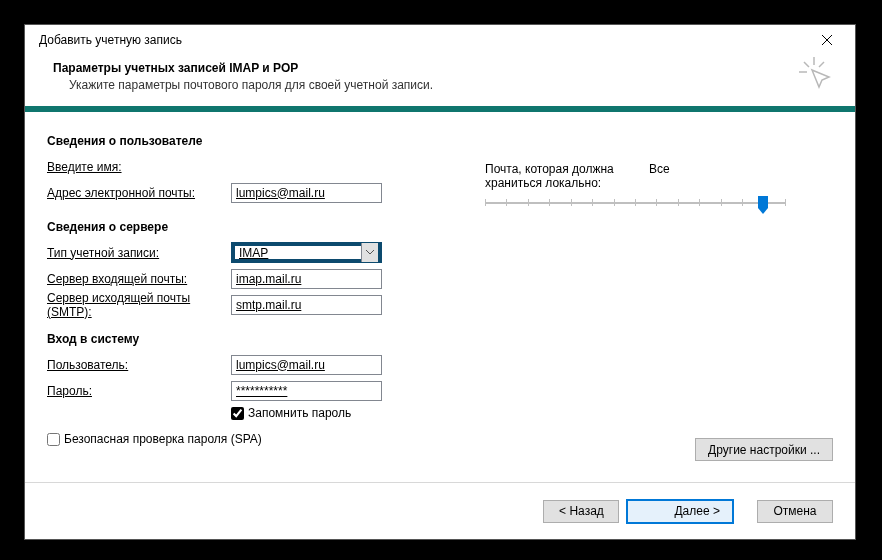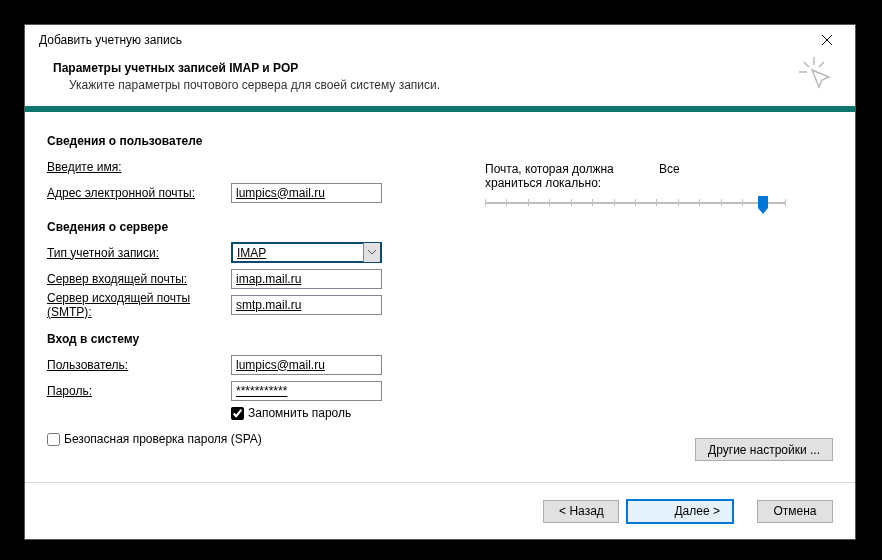--- a/index.html
+++ b/index.html
@@ -14,33 +14,33 @@
     .header .h-sub { font-size:12px; padding-left:16px; color:#333; }
     .header .h-icon { position:absolute; right:20px; top:0; }
     .body { padding:22px 22px 10px 22px; display:flex;gap:12px; }
     .col-left { width:400px; }
     .section-title { font-weight:bold; font-size:12px; margin-bottom:8px; }
     .row { display:flex; align-items:center; margin-bottom:5px; height:21px;text-decoration:underline; }
     .row .label { width:184px; font-size:12px; }
     .row .u { text-decoration:underline; }
     .row input[type=text], .row input[type=password] { width:151px; height:20px; border:1px solid #828790; padding:0 4px; font-family:inherit; font-size:12px; background:#fff; }
     .row input.focused { outline:none; }
-    .row .select { width:151px; height:21px; border:2px solid #0c4a6e; display:flex; align-items:center; }
+    .row .select { width:151px; height:21px; border:4px solid #0c4a6e; display:flex; align-items:center; }
     .row .select .sel-text { flex:1; padding:0 4px; font-size:12px; }
     .row .select .sel-btn { width:17px; height:19px; border-left:1px solid #828790; background:#e1e1e1; display:flex; align-items:center; justify-content:center; }
     .spacer-v { height:12px; }
     .checkrow { display:flex; align-items:center; margin-top:4px; }
     .checkrow .pad { width:184px; }
     .checkrow input[type=checkbox] { width:13px; height:13px; margin-right:4px; accent-color:#000; }
     .checkrow2 { display:flex; align-items:flex-end; margin-top:12px; }
     .checkrow2 input[type=checkbox] { width:13px; height:13px; margin-right:4px; }
     .col-right { flex:1; padding-left:26px; padding-top:28px; }
     .slider-label { display:flex; font-size:12px; line-height:14px; margin-bottom:8px; }
     .slider-label .sl-main { width:160px; }
-    .slider-label .sl-val { margin-left:14px; }
+    .slider-label .sl-val { margin-left:4px; }
     .slider-track { position:relative; height:24px; width:300px; }
     .slider-track .rail { position:absolute; left:0; right:0; top:4px; height:2px; background:#bfbfbf; }
     .slider-track .tick { position:absolute; top:1px; width:1px; height:7px; background:#bfbfbf; }
     .slider-track .thumb { position:absolute; top:-2px; width:10px; height:18px; }
     .more-settings { position:absolute; right:22px; bottom:78px; }
     .btn { height:23px; min-width:76px; border:1px solid #adadad; background:#e1e1e1; font-family:inherit; font-size:12px; padding:0 12px; cursor:pointer; }
     .btn.wide { min-width:130px; }
     .footer-sep { position:absolute; left:0; right:0; bottom:56px; height:1px; background:#d8d8d8; }
     .footer { position:absolute; left:0; right:0; bottom:0; height:56px; display:flex; align-items:center; justify-content:flex-end; padding:0 22px; gap:8px; }
     .btn.default { border:1px solid #0078d7; outline:1px solid #0078d7; background:#e5f1fb;padding-left:46px; }
@@ -54,21 +54,21 @@
     <div class="close">
       <svg viewBox="0 0 10 10">
           <line x1="0" y1="0" x2="10" y2="10" stroke="#000" stroke-width="1"></line>
           <line x1="10" y1="0" x2="0" y2="10" stroke="#000" stroke-width="1"></line>
         </svg>
     </div>
   </div>
 
   <div class="header">
     <div class="h-title">Параметры учетных записей IMAP и POP</div>
-    <div class="h-sub">Укажите параметры почтового сервера для своей систему записи.</div>
+    <div class="h-sub">Укажите параметры почтового пароля для своей учетной записи.</div>
     <div class="h-icon">
       <svg width="38" height="38" viewBox="0 0 38 38">
         <g stroke="#b8b8b8" stroke-width="1.5" fill="none">
           <line x1="17" y1="2" x2="17" y2="10"></line>
           <line x1="2" y1="17" x2="10" y2="17"></line>
           <line x1="7" y1="7" x2="12" y2="12"></line>
           <line x1="27" y1="7" x2="22" y2="12"></line>
           <path d="M15 15 L32 22 L25 25 L22 32 Z"></path>
         </g>
       </svg>

